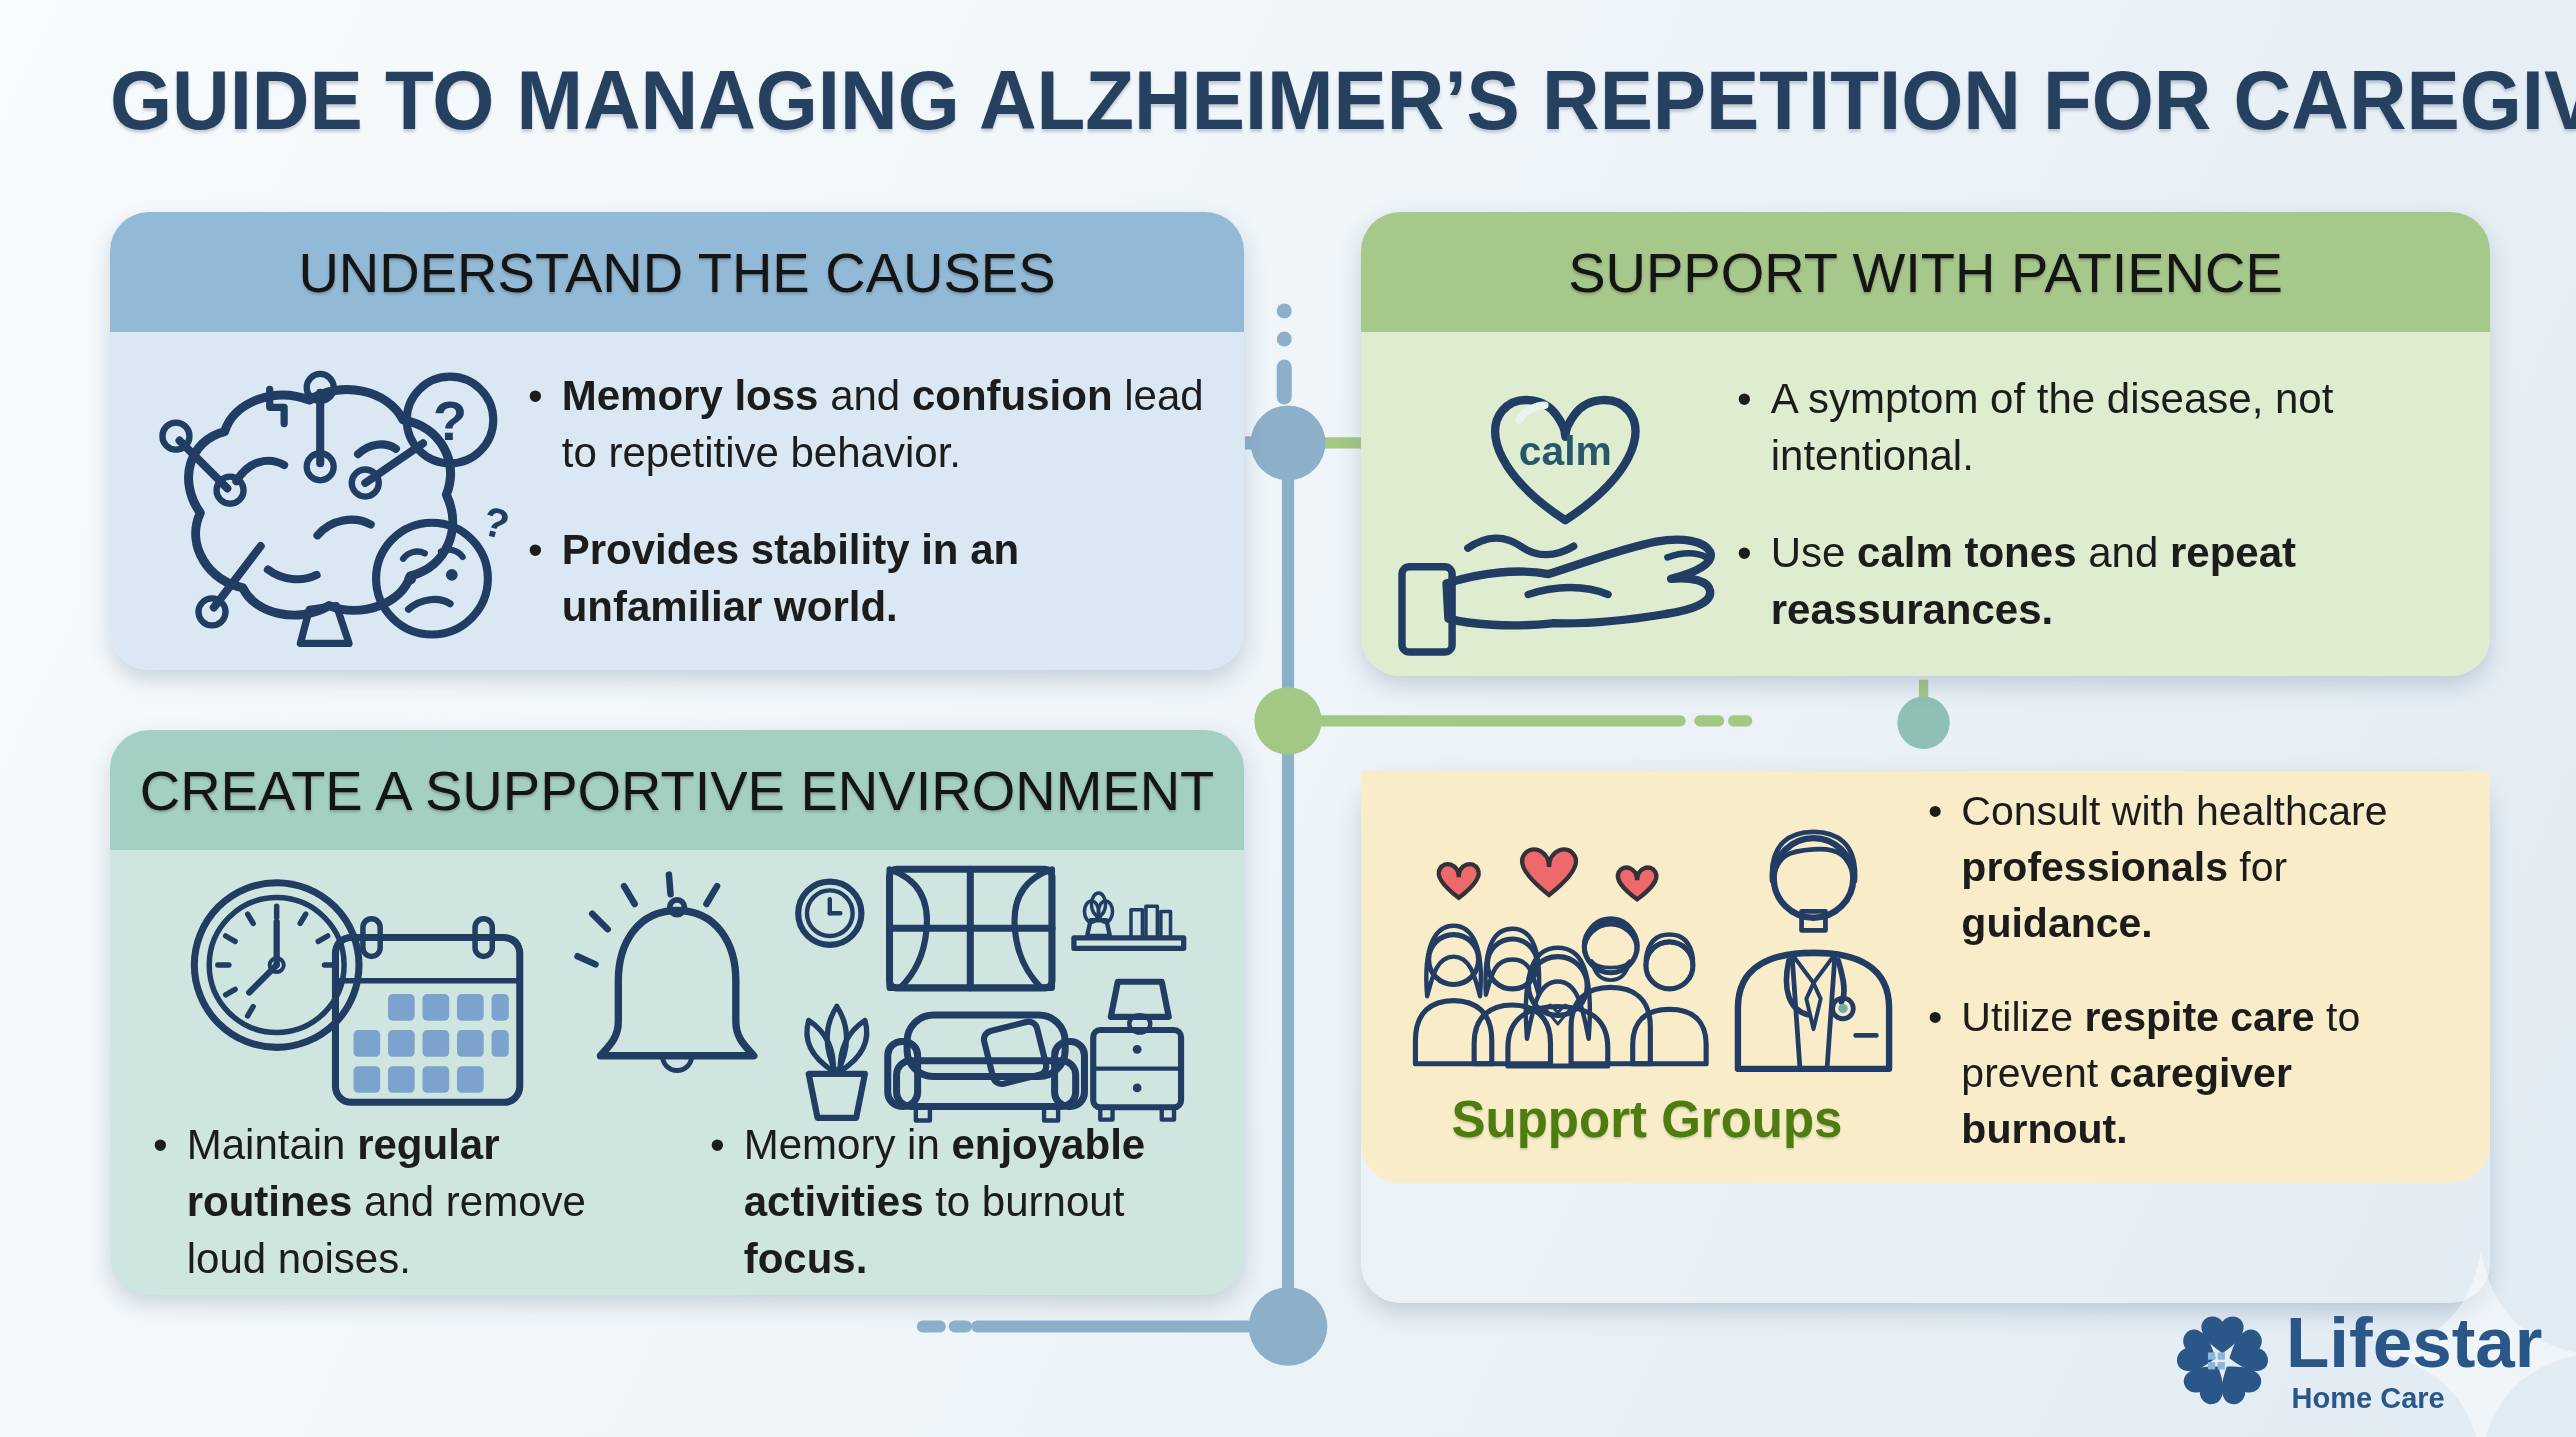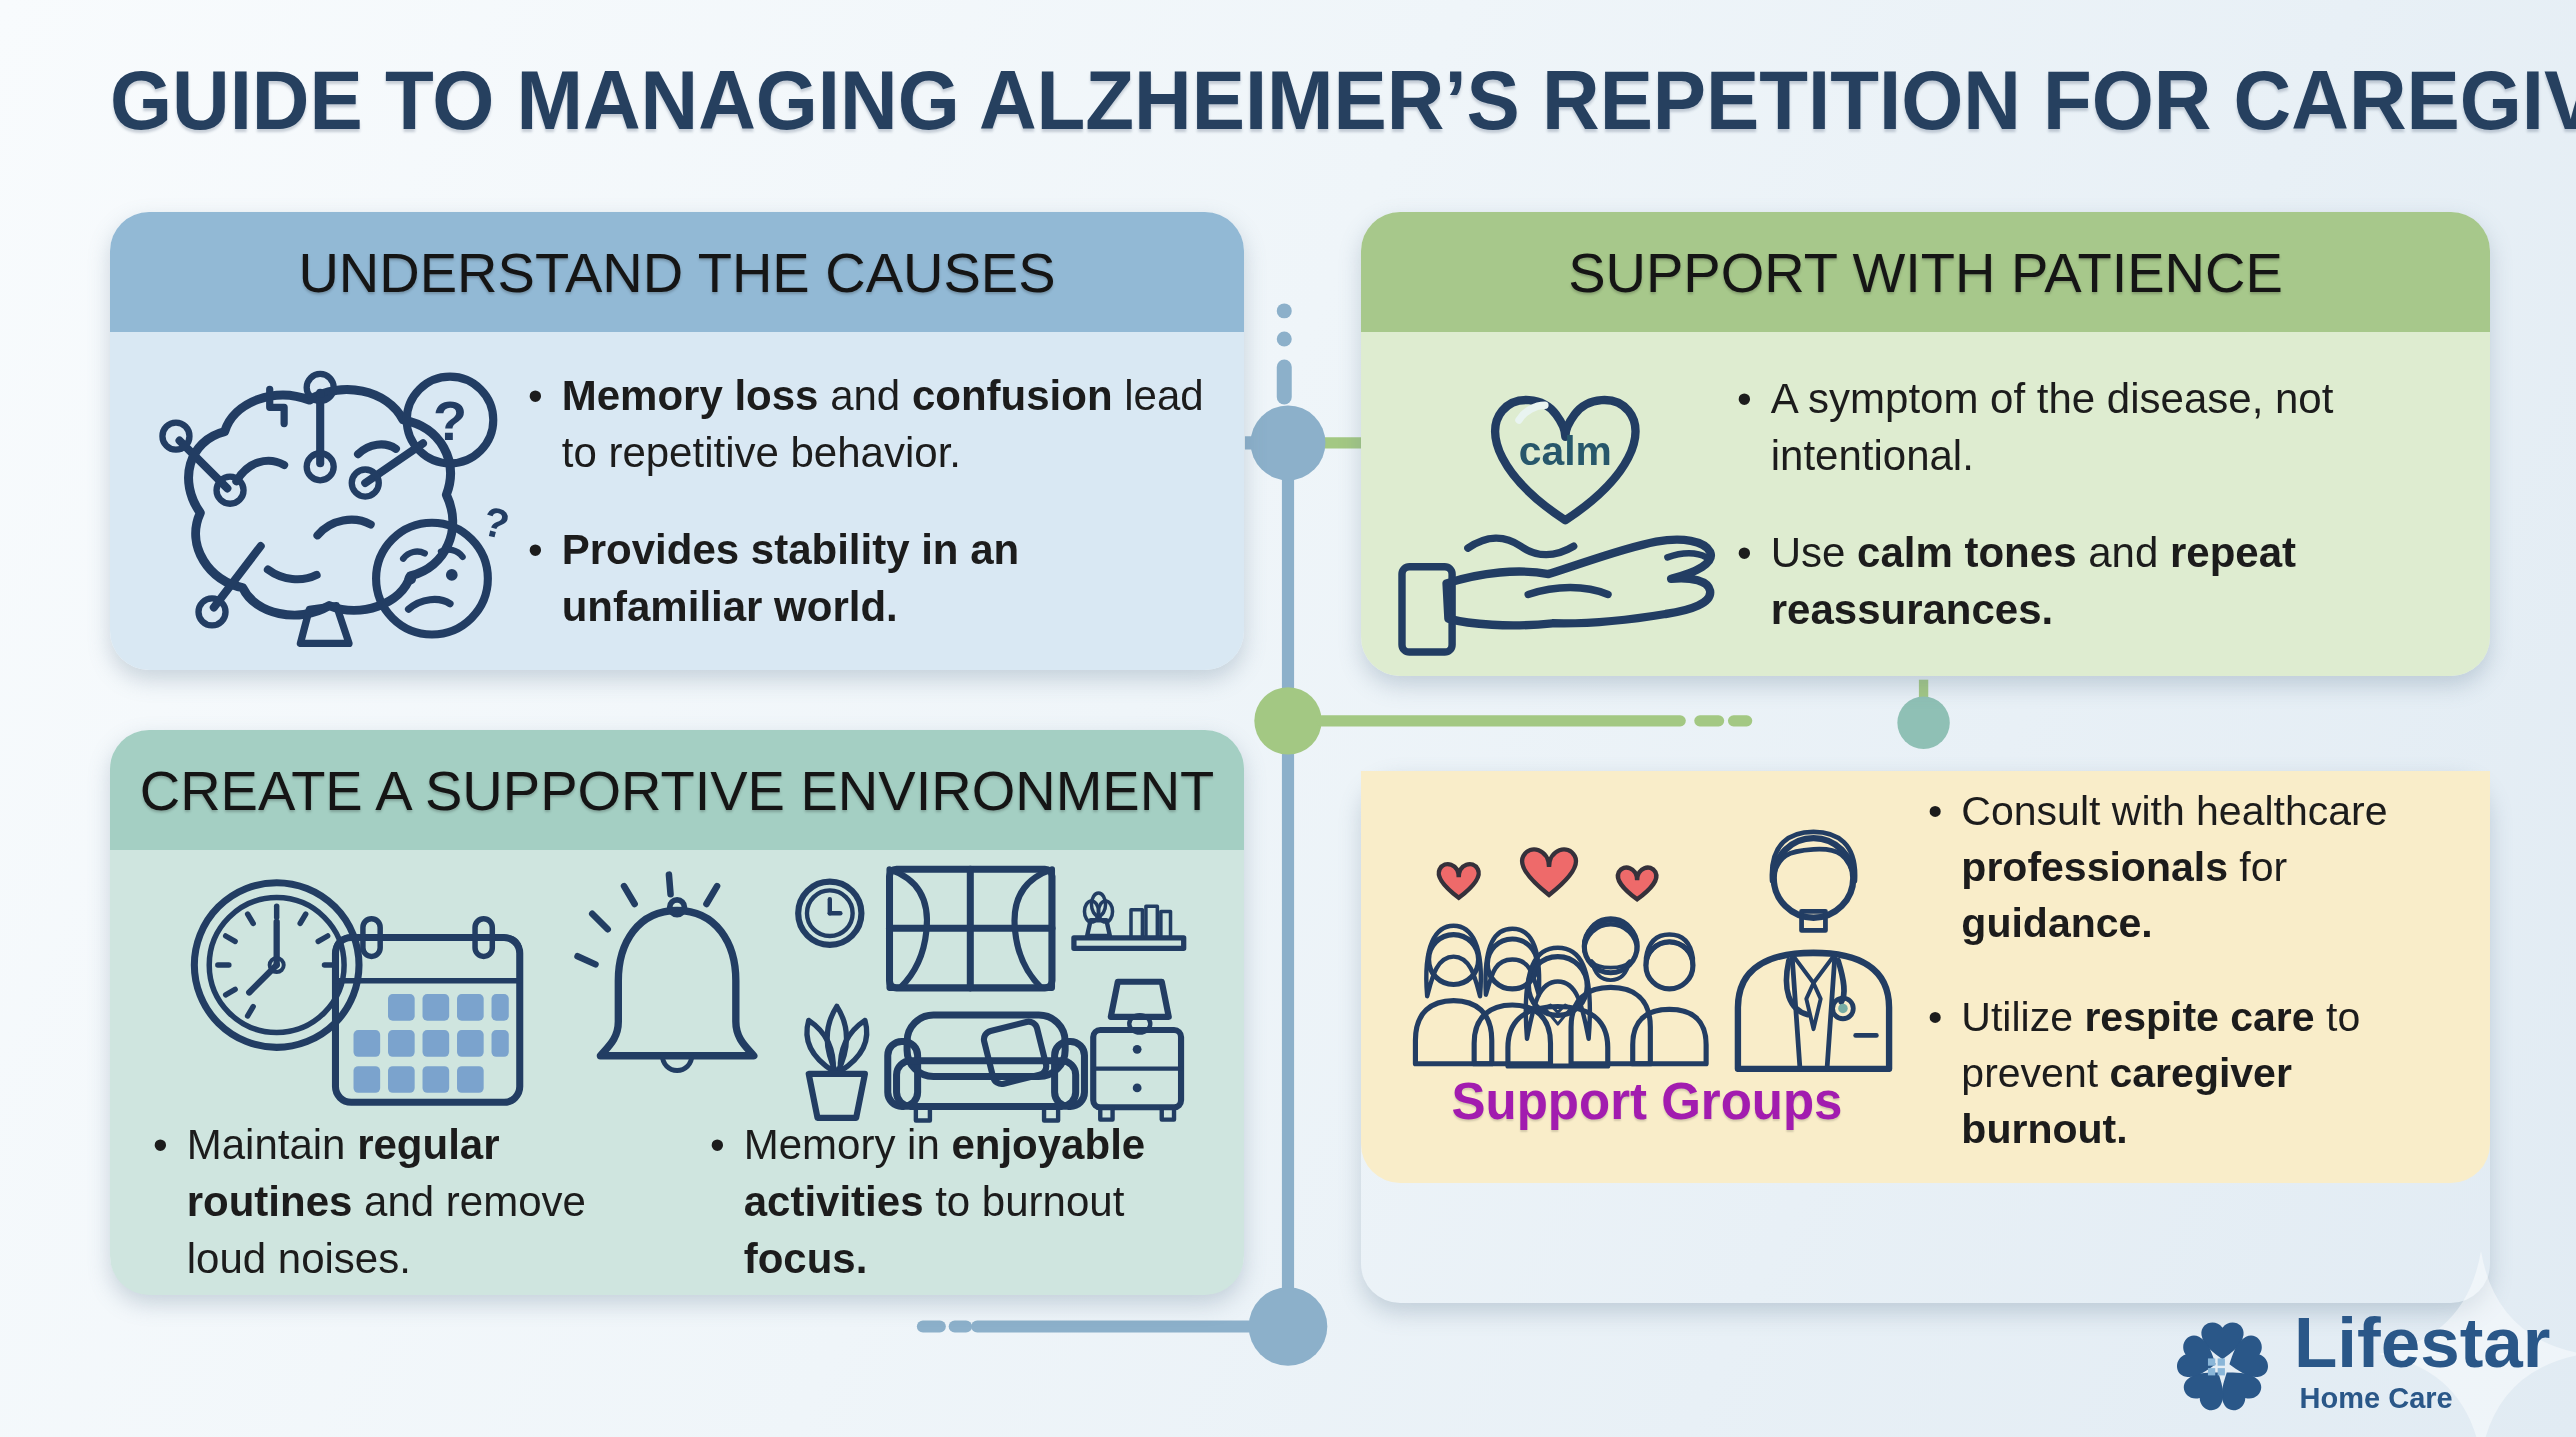--- a/index.html
+++ b/index.html
@@ -48,27 +48,27 @@
   .bullets-col{display:flex;flex-direction:column;gap:39px;flex:1}
   .bullets-row{display:flex;gap:66px}
   .bullets-row .bullet{flex:1}
   .bullet{display:flex;font-size:42px;line-height:1.36;color:var(--body-text)}
   .bullet .dot{margin-right:19px}
   .b{font-weight:bold}
   #panel-4 .bullet{font-size:41px}
   .icons-row{display:flex;align-items:center;justify-content:space-between;height:251px}
   .left-col{flex:0 0 524px;display:flex;flex-direction:column;align-items:center}
   .group-row{display:flex;align-items:flex-end;gap:9.4px;height:288px}
-  .caption{font-size:51px;font-weight:bold;color:#a21caf;margin-top:0;text-shadow:0 1.9px 1.9px rgba(0,0,0,.15)}
+  .caption{font-size:51px;font-weight:bold;color:#4d7c0f;margin-top:18px;text-shadow:0 1.9px 1.9px rgba(0,0,0,.15)}
   .right-col{flex:1;display:flex;flex-direction:column;justify-content:center}
 
   .connectors{position:absolute;left:0;top:0;pointer-events:none}
   .ol{stroke:var(--icon-outline);stroke-linecap:round;stroke-linejoin:round;fill:none}
 
-  .logo{position:absolute;left:2174px;top:1307px;display:flex;align-items:flex-end;gap:23px}
+  .logo{position:absolute;left:2174px;top:1307px;display:flex;align-items:center;gap:15px}
   .logo-text .brand{font-size:71px;font-weight:bold;color:var(--brand-navy);line-height:1}
   .logo-text .tagline{font-size:29px;font-weight:bold;color:var(--brand-navy);margin:3.7px 0 0 5.6px}
   .watermark{position:absolute;left:2378px;top:1251px;opacity:.55}
 </style>
 </head>
 <body>
 
 <div id="canvas">
 
   <div class="title">GUIDE TO MANAGING ALZHEIMER’S REPETITION FOR CAREGIVERS</div>

